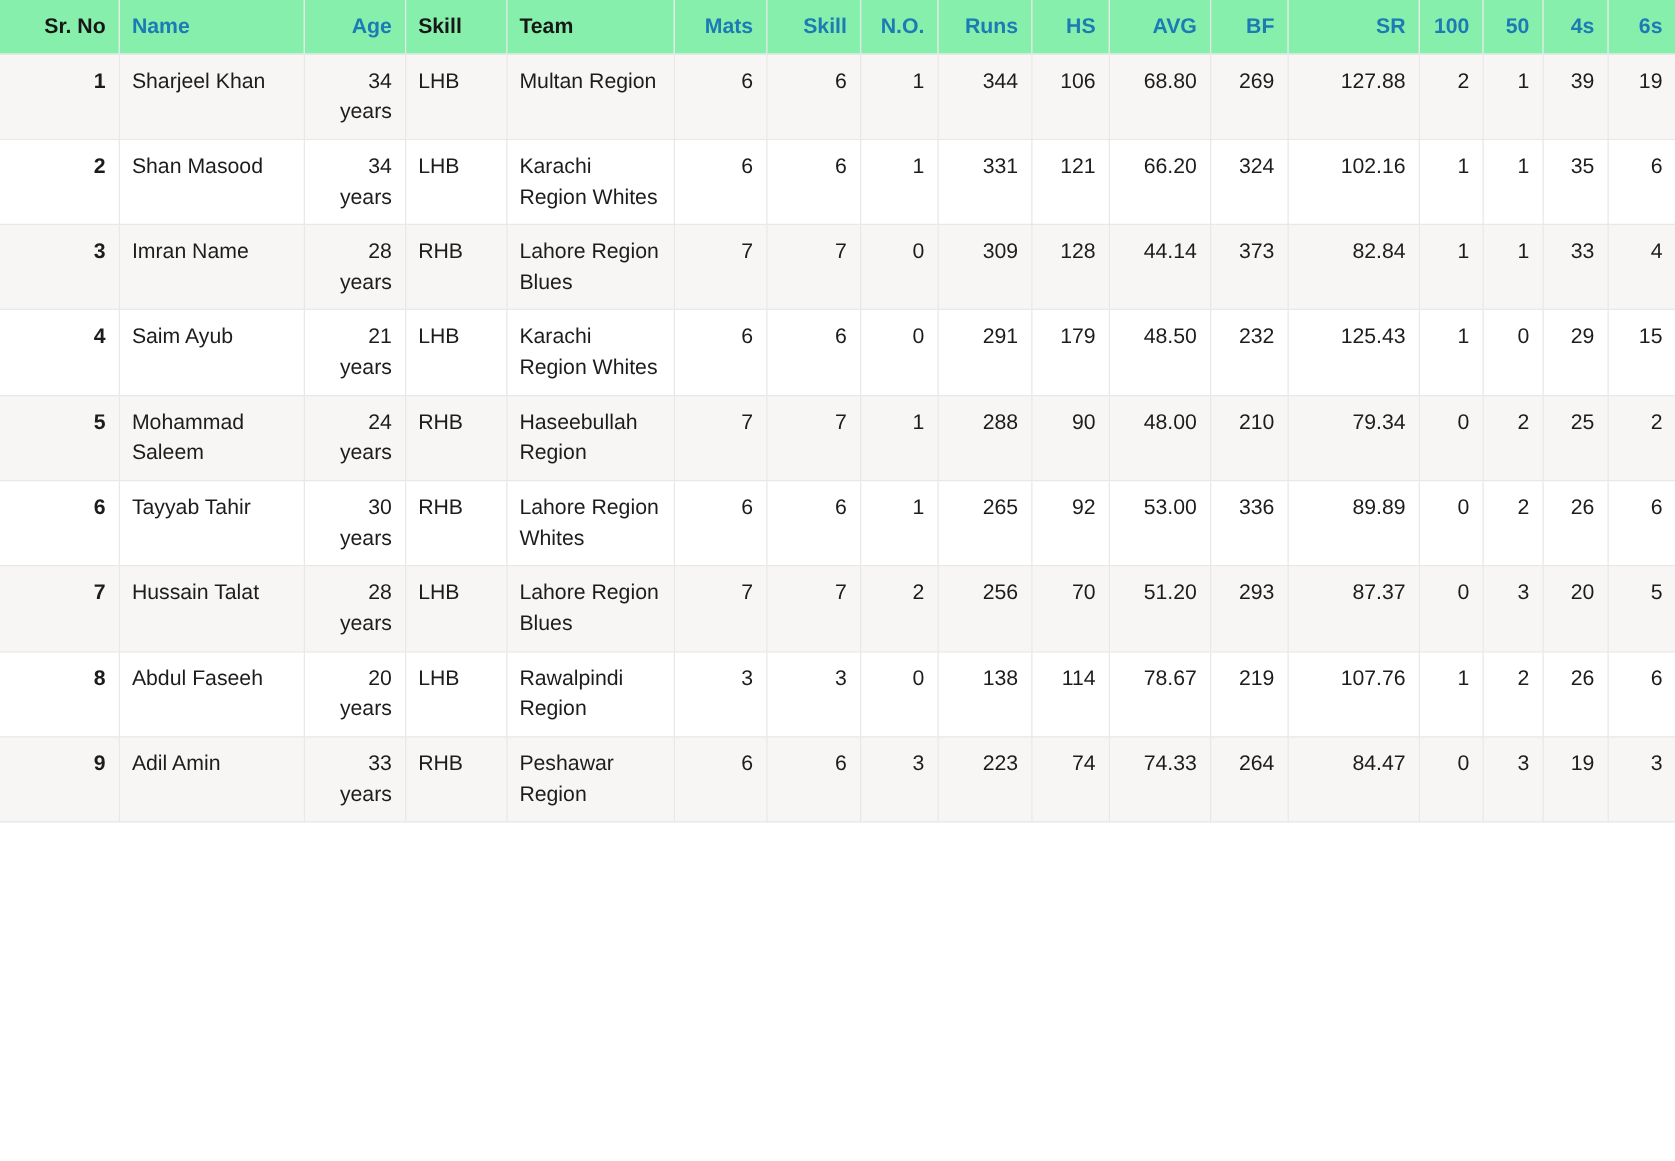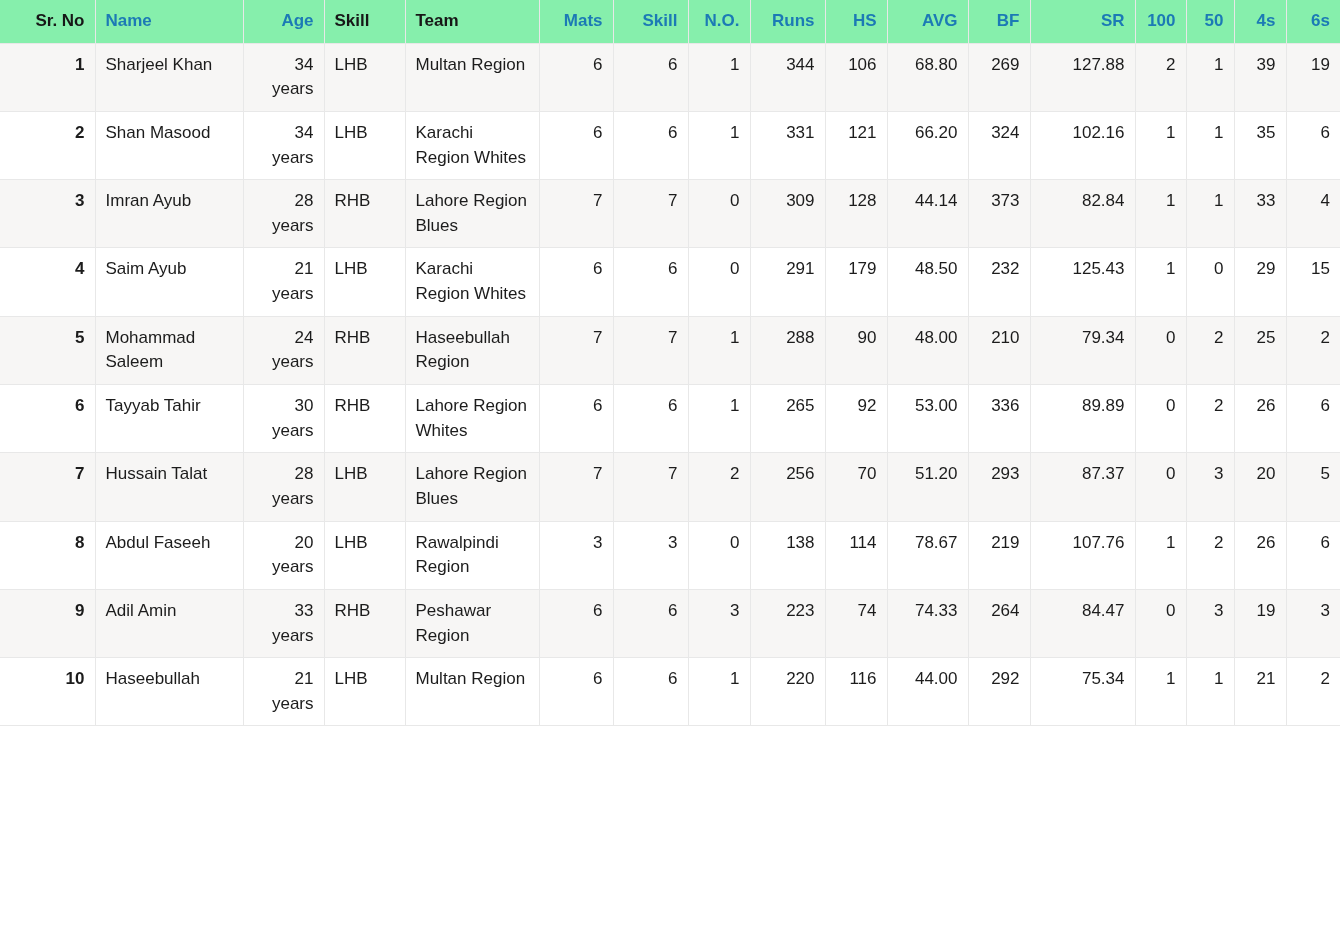--- a/index.html
+++ b/index.html
@@ -150,21 +150,21 @@
         <td class="ta-right">66.20</td>
         <td class="ta-right">324</td>
         <td class="ta-right">102.16</td>
         <td class="ta-right">1</td>
         <td class="ta-right">1</td>
         <td class="ta-right">35</td>
         <td class="ta-right">6</td>
       </tr>
       <tr class="row-odd">
         <td class="ta-right bold">3</td>
-        <td class="ta-left">Imran Ayub</td>
+        <td class="ta-left">Imran Name</td>
         <td class="ta-right">28 years</td>
         <td class="ta-left">RHB</td>
         <td class="ta-left">Lahore Region Blues</td>
         <td class="ta-right">7</td>
         <td class="ta-right">7</td>
         <td class="ta-right">0</td>
         <td class="ta-right">309</td>
         <td class="ta-right">128</td>
         <td class="ta-right">44.14</td>
         <td class="ta-right">373</td>
@@ -281,33 +281,14 @@
         <td class="ta-right">223</td>
         <td class="ta-right">74</td>
         <td class="ta-right">74.33</td>
         <td class="ta-right">264</td>
         <td class="ta-right">84.47</td>
         <td class="ta-right">0</td>
         <td class="ta-right">3</td>
         <td class="ta-right">19</td>
         <td class="ta-right">3</td>
       </tr>
-      <tr class="row-even">
-        <td class="ta-right bold">10</td>
-        <td class="ta-left">Haseebullah</td>
-        <td class="ta-right">21 years</td>
-        <td class="ta-left">LHB</td>
-        <td class="ta-left">Multan Region</td>
-        <td class="ta-right">6</td>
-        <td class="ta-right">6</td>
-        <td class="ta-right">1</td>
-        <td class="ta-right">220</td>
-        <td class="ta-right">116</td>
-        <td class="ta-right">44.00</td>
-        <td class="ta-right">292</td>
-        <td class="ta-right">75.34</td>
-        <td class="ta-right">1</td>
-        <td class="ta-right">1</td>
-        <td class="ta-right">21</td>
-        <td class="ta-right">2</td>
-      </tr>
     </tbody>
 </table>
 
 </body></html>

